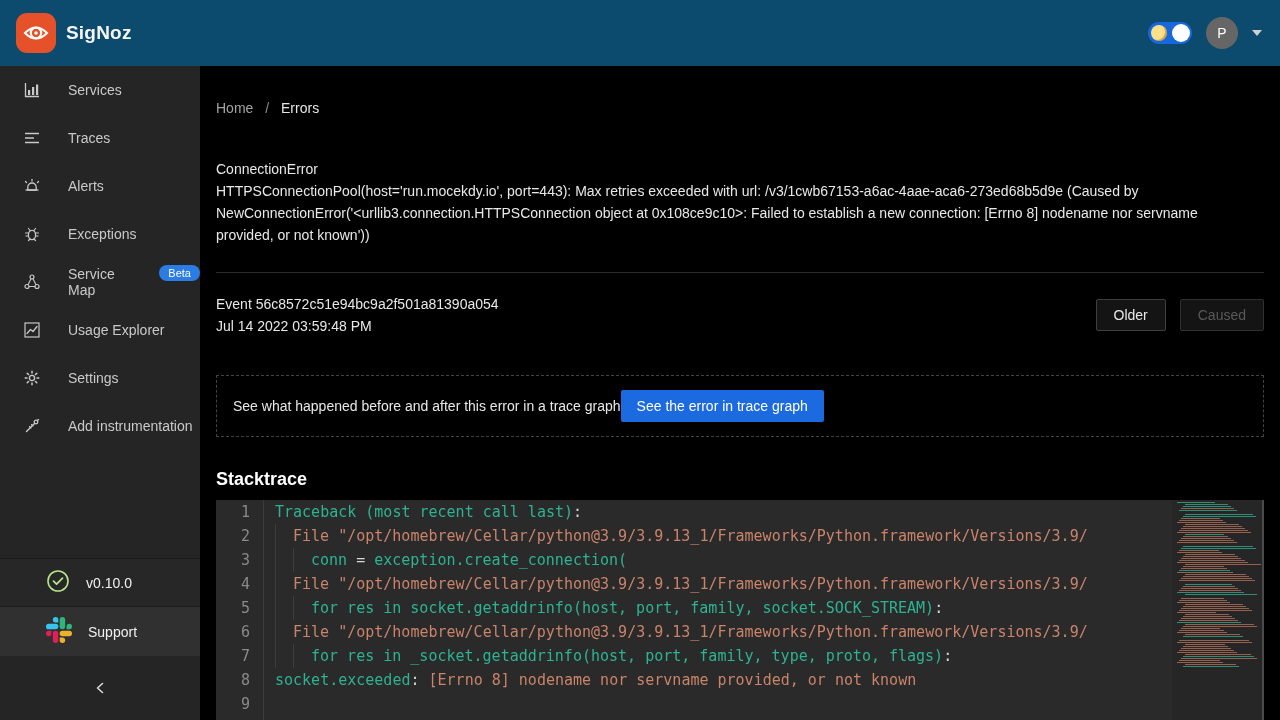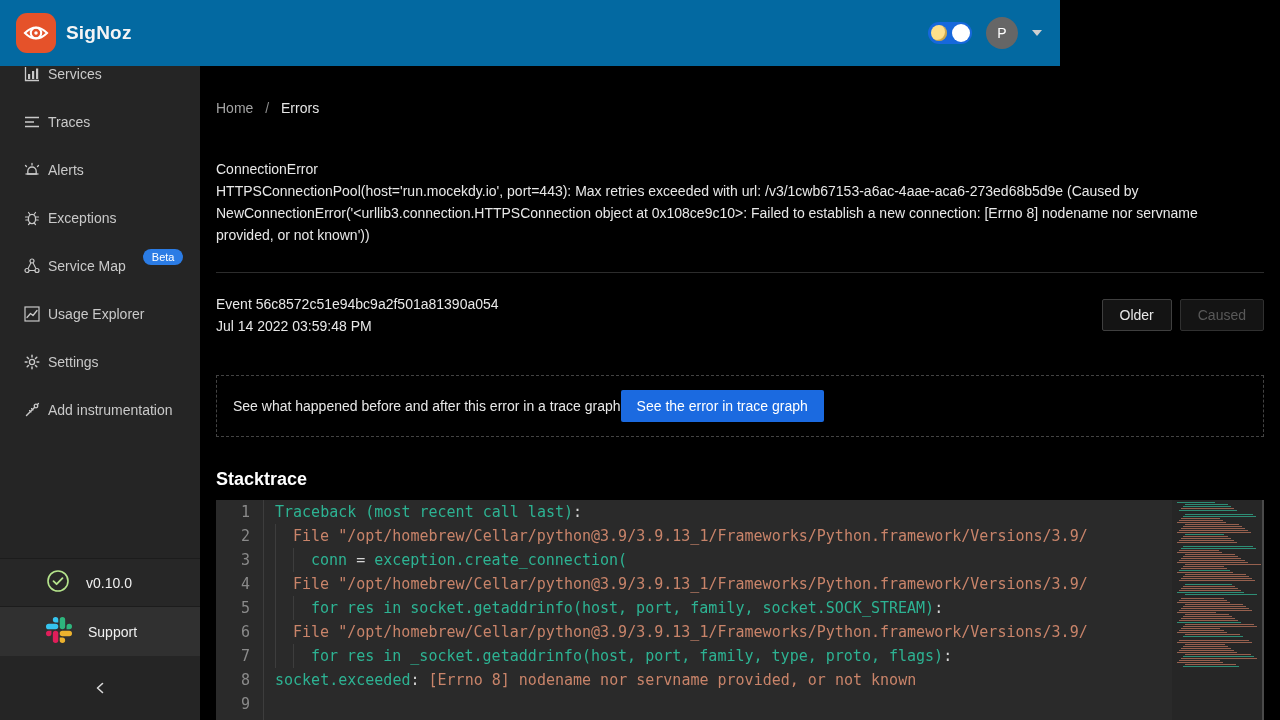--- a/index.html
+++ b/index.html
@@ -1,35 +1,35 @@
 <!DOCTYPE html>
 <html><head>
 <meta charset="utf-8">
 <style>
   * { margin:0; padding:0; box-sizing:border-box; }
   html,body { width:1280px; height:720px; overflow:hidden; background:#000; font-family:"Liberation Sans", sans-serif; }
   body { position:relative; }
 
   
-  .topbar { position:absolute; top:0; left:0; width:1060px; height:66px; background:#0369a1; }
+  .topbar { position:absolute; top:0; left:0; width:1280px; height:66px; background:#0c4a6e; }
   .brand { position:absolute; left:16px; top:13px; display:flex; align-items:center; gap:10px; cursor:pointer; }
   .logo { width:40px; height:40px; border-radius:11px; background:#e5522a; display:flex; align-items:center; justify-content:center; }
   .brand-name { color:#f5f5f5; font-size:19px; font-weight:bold; letter-spacing:.2px; }
   .topbar-right { position:absolute; right:18px; top:0; height:66px; display:flex; align-items:center; gap:14px; }
   .theme-toggle { width:44px; height:22px; border-radius:11px; background:#1668dc; position:relative; cursor:pointer; }
   .moon { position:absolute; left:3px; top:3px; width:16px; height:16px; border-radius:50%;
           background:radial-gradient(circle at 35% 35%, #ffe08a 0 55%, #e8b93c 100%); box-shadow:inset -2px -1px 0 rgba(120,80,0,.35); }
   .knob { position:absolute; right:2px; top:2px; width:18px; height:18px; border-radius:50%; background:#fff; }
   .avatar { width:32px; height:32px; border-radius:50%; background:#666; color:#fff; font-size:14px;
             display:flex; align-items:center; justify-content:center; cursor:pointer; }
   .caret { width:0; height:0; border-left:5px solid transparent; border-right:5px solid transparent; border-top:6px solid #cfcfcf; cursor:pointer; }
 
   
   .sidebar { position:absolute; top:66px; left:0; width:200px; height:654px; background:#252525; }
-  .nav-item { height:48px; display:flex; align-items:flex-start; padding-left:24px; gap:8px; color:#c9c9c9; font-size:14px; cursor:pointer; }
+  .nav-item { height:48px; display:flex; align-items:center; padding-left:24px; gap:28px; color:#c9c9c9; font-size:14px; cursor:pointer; }
   .nav-item .ic { width:16px; height:16px; flex:0 0 16px; display:flex; align-items:center; justify-content:center; }
   .badge { display:inline-block; background:#2b7ce5; color:#fff; font-size:11px; line-height:16px; padding:0 9px;
            border-radius:9px; margin-left:9px; transform:translateY(-9px); }
   .sidebar-footer { position:absolute; left:0; bottom:0; width:200px; }
   .foot-row { height:48px; display:flex; align-items:center; gap:16px; padding-left:46px; font-size:14px; color:#f0f0f0; border-top:1px solid #1c1c1c; cursor:pointer; }
   .foot-row.version { background:#272727; }
   .foot-row.support { background:#303030; height:50px; }
   .collapse-row { height:64px; display:flex; align-items:center; justify-content:center; cursor:pointer; }
 
   
@@ -38,21 +38,21 @@
   .breadcrumb .bc-home { color:#a3a3a3; cursor:pointer; }
   .breadcrumb .bc-sep { color:#8c8c8c; margin:0 8px; }
   .breadcrumb .bc-cur { color:#e5e5e5; }
 
   .error-block { margin-top:42px; font-size:14px; line-height:22px; max-width:1032px; }
   .error-title { margin-bottom:0; }
   .divider { height:1px; background:#2c2c2c; margin-top:26px; }
 
   .event-row { margin-top:20px; display:flex; justify-content:space-between; align-items:center; }
   .event-meta { font-size:14px; line-height:22px; }
-  .pager { display:flex; gap:8px; }
+  .pager { display:flex; gap:14px; }
   .btn { height:32px; padding:0 17px; font-size:14px; border-radius:2px; background:#141414; border:1px solid #3f3f3f; color:#e8e8e8; cursor:pointer; font-family:"Liberation Sans", sans-serif; }
   .btn.disabled { color:#595959; border-color:#303030; cursor:not-allowed; }
 
   .trace-banner { margin-top:38px; height:62px; border:1px dashed #434343; display:flex; align-items:center; justify-content:flex-start; padding:0 16px; }
   .trace-banner .banner-text { font-size:14px; }
   .btn-primary { height:32px; padding:0 16px; font-size:14px; border-radius:2px; border:none; background:#1b6ae0; color:#fff; cursor:pointer; font-family:"Liberation Sans", sans-serif; }
 
   .stack-heading { margin-top:32px; font-size:18px; font-weight:bold; color:#fff; }
 
   

